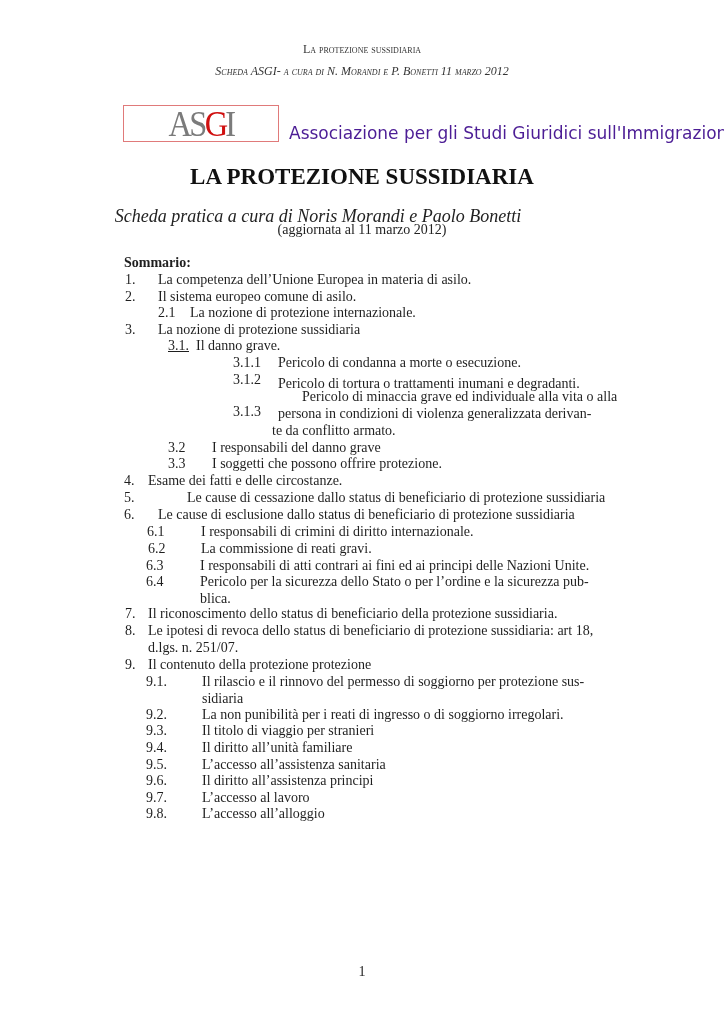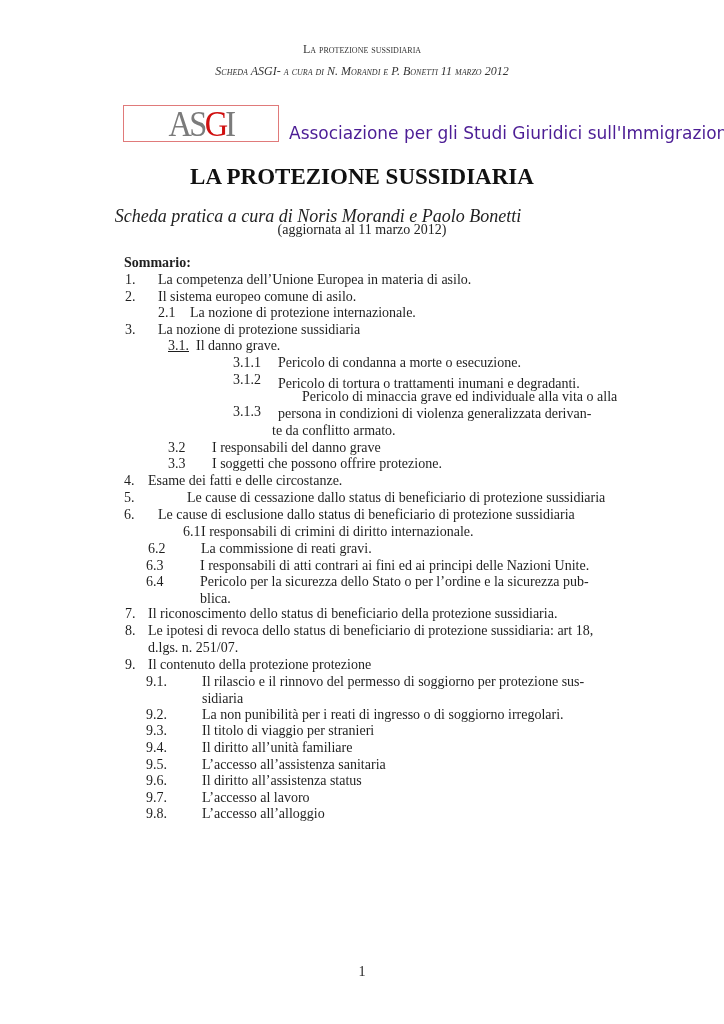--- a/index.html
+++ b/index.html
@@ -87,21 +87,21 @@
     <div class="num toc-line" style="left: 168px; top: 440px;">3.2</div>
     <div class="txt toc-line" style="left: 212px; top: 440px;">I responsabili del danno grave</div>
     <div class="num toc-line" style="left: 168px; top: 456px;">3.3</div>
     <div class="txt toc-line" style="left: 212px; top: 456px;">I soggetti che possono offrire protezione.</div>
     <div class="num toc-line" style="left: 124px; top: 473px;">4.</div>
     <div class="txt toc-line" style="left: 148px; top: 473px;">Esame dei fatti e delle circostanze.</div>
     <div class="num toc-line" style="left: 124px; top: 490px;">5.</div>
     <div class="txt toc-line" style="left: 158px; top: 490px; margin-left: 29px;">Le cause di cessazione dallo status di beneficiario di protezione sussidiaria</div>
     <div class="num toc-line" style="left: 124px; top: 507px;">6.</div>
     <div class="txt toc-line" style="left: 158px; top: 507px;">Le cause di esclusione dallo status di beneficiario di protezione sussidiaria</div>
-    <div class="num toc-line" style="left: 147px; top: 524px; margin-left: 36px;">6.1</div>
+    <div class="num toc-line" style="left: 147px; top: 524px;">6.1</div>
     <div class="txt toc-line" style="left: 201px; top: 524px;">I responsabili di crimini di diritto internazionale.</div>
     <div class="num toc-line" style="left: 148px; top: 541px;">6.2</div>
     <div class="txt toc-line" style="left: 201px; top: 541px;">La commissione di reati gravi.</div>
     <div class="num toc-line" style="left: 146px; top: 558px;">6.3</div>
     <div class="txt toc-line" style="left: 200px; top: 558px;">I responsabili di atti contrari ai fini ed ai principi delle Nazioni Unite.</div>
     <div class="num toc-line" style="left: 146px; top: 574px;">6.4</div>
     <div class="txt toc-line" style="left: 200px; top: 574px;">Pericolo per la sicurezza dello Stato o per l’ordine e la sicurezza pub-</div>
     <div class="txt toc-line" style="left: 200px; top: 591px;">blica.</div>
     <div class="num toc-line" style="left: 125px; top: 606px;">7.</div>
     <div class="txt toc-line" style="left: 148px; top: 606px;">Il riconoscimento dello status di beneficiario della protezione sussidiaria.</div>
@@ -115,20 +115,20 @@
     <div class="txt toc-line" style="left: 202px; top: 691px;">sidiaria</div>
     <div class="num toc-line" style="left: 146px; top: 707px;">9.2.</div>
     <div class="txt toc-line" style="left: 202px; top: 707px;">La non punibilità per i reati di ingresso o di soggiorno irregolari.</div>
     <div class="num toc-line" style="left: 146px; top: 723px;">9.3.</div>
     <div class="txt toc-line" style="left: 202px; top: 723px;">Il titolo di viaggio per stranieri</div>
     <div class="num toc-line" style="left: 146px; top: 740px;">9.4.</div>
     <div class="txt toc-line" style="left: 202px; top: 740px;">Il diritto all’unità familiare</div>
     <div class="num toc-line" style="left: 146px; top: 757px;">9.5.</div>
     <div class="txt toc-line" style="left: 202px; top: 757px;">L’accesso all’assistenza sanitaria</div>
     <div class="num toc-line" style="left: 146px; top: 773px;">9.6.</div>
-    <div class="txt toc-line" style="left: 202px; top: 773px;">Il diritto all’assistenza status</div>
+    <div class="txt toc-line" style="left: 202px; top: 773px;">Il diritto all’assistenza principi</div>
     <div class="num toc-line" style="left: 146px; top: 790px;">9.7.</div>
     <div class="txt toc-line" style="left: 202px; top: 790px;">L’accesso al lavoro</div>
     <div class="num toc-line" style="left: 146px; top: 806px;">9.8.</div>
     <div class="txt toc-line" style="left: 202px; top: 806px;">L’accesso all’alloggio</div>
   </div>
 
 <div class="abs page-num">1</div>
 
 </body></html>

